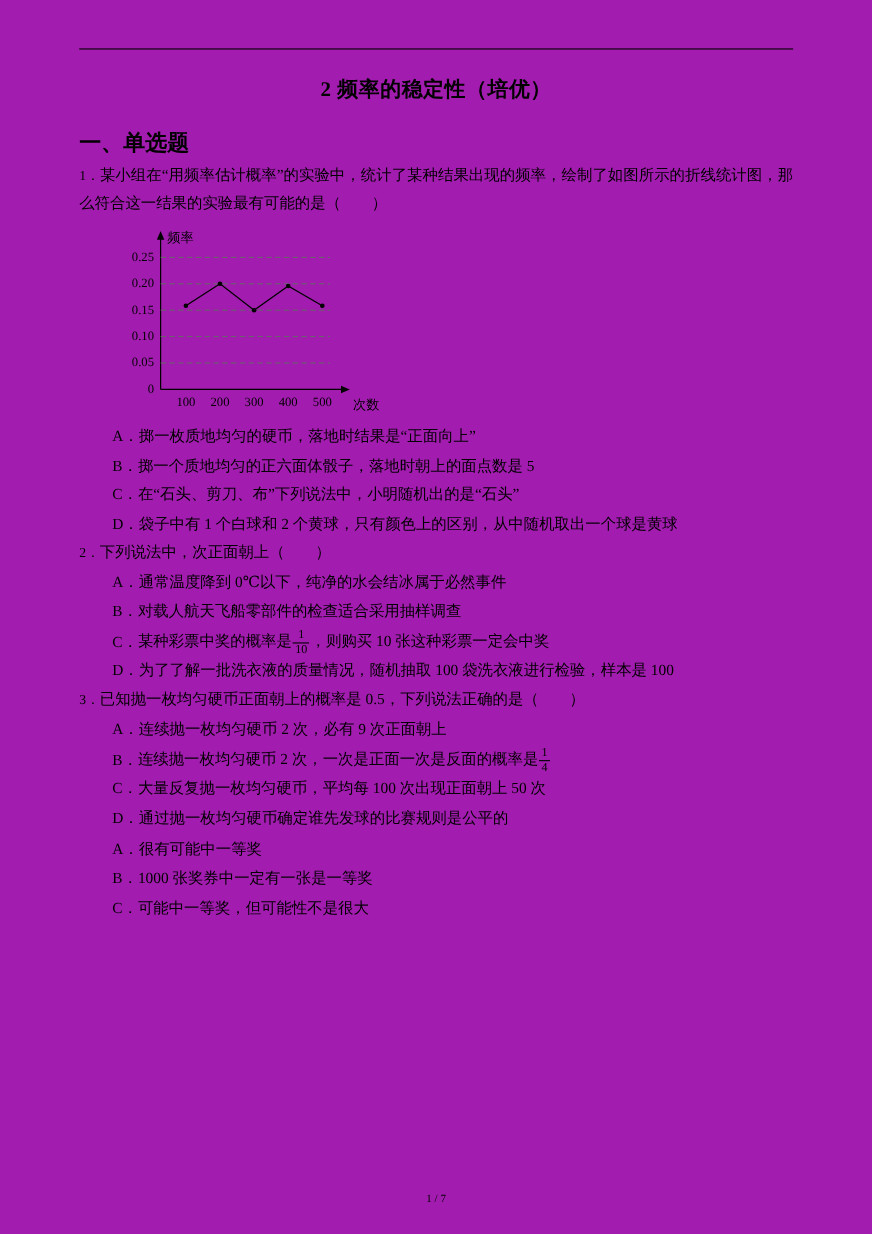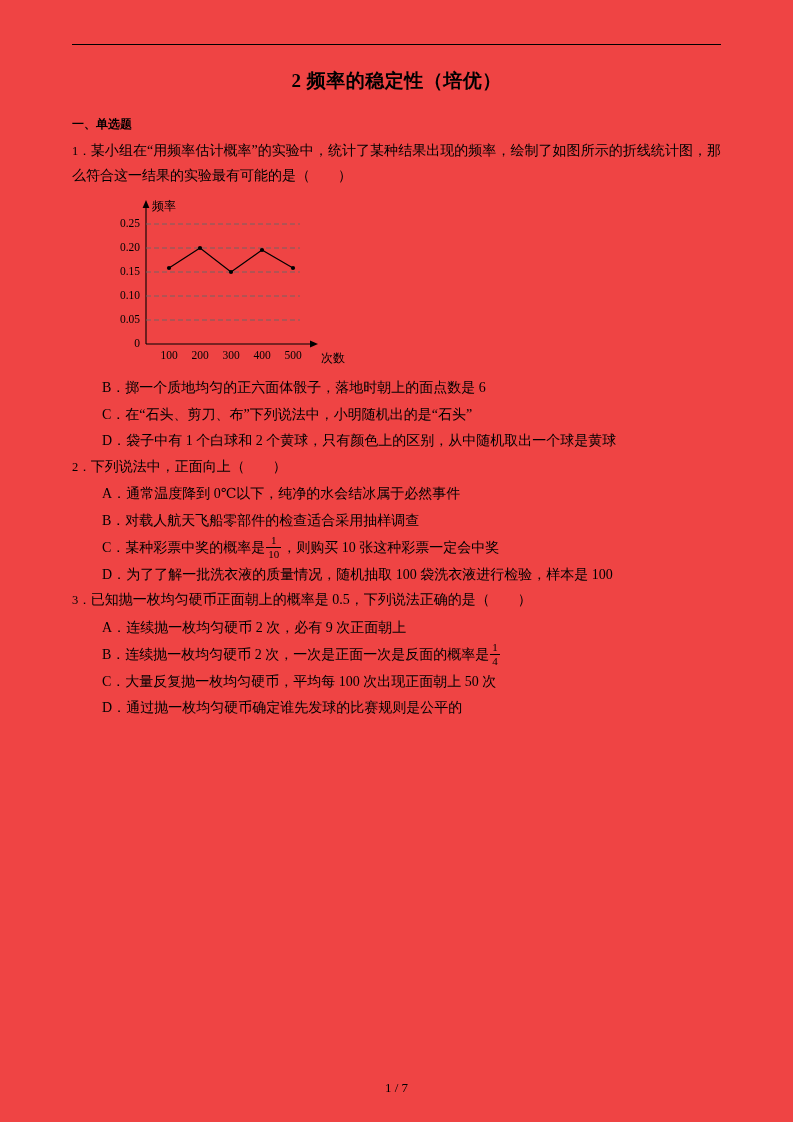--- a/index.html
+++ b/index.html
@@ -9,21 +9,21 @@
   }
   body {
     font-family: "Liberation Serif", "DejaVu Serif", serif;
     color: #000000;
   }
   .page {
     position: relative;
     width: 793px;
     height: 1122px;
     margin: 0 auto;
-    background: #ef4444;
+    background: #a21caf;
     box-sizing: border-box;
     padding: 0 72px;
     overflow: hidden;
   }
   .top-rule {
     position: absolute;
     left: 72px;
     right: 72px;
     top: 44px;
     border-top: 1px solid #000000;
@@ -31,21 +31,21 @@
   }
   .doc-title {
     text-align: center;
     font-size: 19px;
     font-weight: bold;
     margin: 0;
     padding-top: 68px;
     letter-spacing: 0.5px;
   }
   .section-head {
-    font-size: 12px;
+    font-size: 20px;
     font-weight: bold;
     margin-top: 22px;
     margin-bottom: 6px;
   }
   .q {
     margin-top: 0;
     font-size: 14px;
     line-height: 1.75;
     text-align: justify;
   }
@@ -93,21 +93,21 @@
   }
   .chart-svg {
     display: block;
   }
   .footer {
     position: absolute;
     left: 0;
     right: 0;
     bottom: 26px;
     text-align: center;
-    font-size: 13px;
+    font-size: 10px;
   }
 </style>
 </head>
 <body>
 
 <div class="page">
 
   <div class="top-rule"></div>
 
   <h1 class="doc-title">2 频率的稳定性（培优）</h1>
@@ -152,41 +152,47 @@
       <polyline points="79,72 110,52 141,76 172,54 203,72" fill="none" stroke="#000" stroke-width="1.2"></polyline>
       <circle cx="79" cy="72" r="2.1" fill="#000"></circle>
       <circle cx="110" cy="52" r="2.1" fill="#000"></circle>
       <circle cx="141" cy="76" r="2.1" fill="#000"></circle>
       <circle cx="172" cy="54" r="2.1" fill="#000"></circle>
       <circle cx="203" cy="72" r="2.1" fill="#000"></circle>
     </svg>
   </div>
 
   <div class="opts">
-    <span class="opt"><span class="opt-letter">B．</span><span>掷一个质地均匀的正六面体骰子，落地时朝上的面点数是 6</span></span>
+    <span class="opt"><span class="opt-letter">A．</span><span>掷一枚质地均匀的硬币，落地时结果是“正面向上”</span></span>
+    <span class="opt"><span class="opt-letter">B．</span><span>掷一个质地均匀的正六面体骰子，落地时朝上的面点数是 5</span></span>
     <span class="opt"><span class="opt-letter">C．</span><span>在“石头、剪刀、布”下列说法中，小明随机出的是“石头”</span></span>
     <span class="opt"><span class="opt-letter">D．</span><span>袋子中有 1 个白球和 2 个黄球，只有颜色上的区别，从中随机取出一个球是黄球</span></span>
   </div>
 
   <div class="q">
-    <span class="q-num">2．</span><span>下列说法中，正面向上（　　）</span>
+    <span class="q-num">2．</span><span>下列说法中，次正面朝上（　　）</span>
   </div>
   <div class="opts">
     <span class="opt"><span class="opt-letter">A．</span><span>通常温度降到 0℃以下，纯净的水会结冰属于必然事件</span></span>
     <span class="opt"><span class="opt-letter">B．</span><span>对载人航天飞船零部件的检查适合采用抽样调查</span></span>
     <span class="opt"><span class="opt-letter">C．</span><span>某种彩票中奖的概率是</span><span class="frac"><span class="num">1</span><span class="den">10</span></span><span>，则购买 10 张这种彩票一定会中奖</span></span>
     <span class="opt"><span class="opt-letter">D．</span><span>为了了解一批洗衣液的质量情况，随机抽取 100 袋洗衣液进行检验，样本是 100</span></span>
   </div>
 
   <div class="q">
     <span class="q-num">3．</span><span>已知抛一枚均匀硬币正面朝上的概率是 0.5，下列说法正确的是（　　）</span>
   </div>
   <div class="opts">
     <span class="opt"><span class="opt-letter">A．</span><span>连续抛一枚均匀硬币 2 次，必有 9 次正面朝上</span></span>
     <span class="opt"><span class="opt-letter">B．</span><span>连续抛一枚均匀硬币 2 次，一次是正面一次是反面的概率是</span><span class="frac"><span class="num">1</span><span class="den">4</span></span><span></span></span>
     <span class="opt"><span class="opt-letter">C．</span><span>大量反复抛一枚均匀硬币，平均每 100 次出现正面朝上 50 次</span></span>
     <span class="opt"><span class="opt-letter">D．</span><span>通过抛一枚均匀硬币确定谁先发球的比赛规则是公平的</span></span>
   </div>
 
+  <div class="opts">
+    <span class="opt"><span class="opt-letter">A．</span><span>很有可能中一等奖</span></span>
+    <span class="opt"><span class="opt-letter">B．</span><span>1000 张奖券中一定有一张是一等奖</span></span>
+    <span class="opt"><span class="opt-letter">C．</span><span>可能中一等奖，但可能性不是很大</span></span>
+  </div>
 
   <div class="footer">1 / 7</div>
 
 </div>
 
 </body></html>

